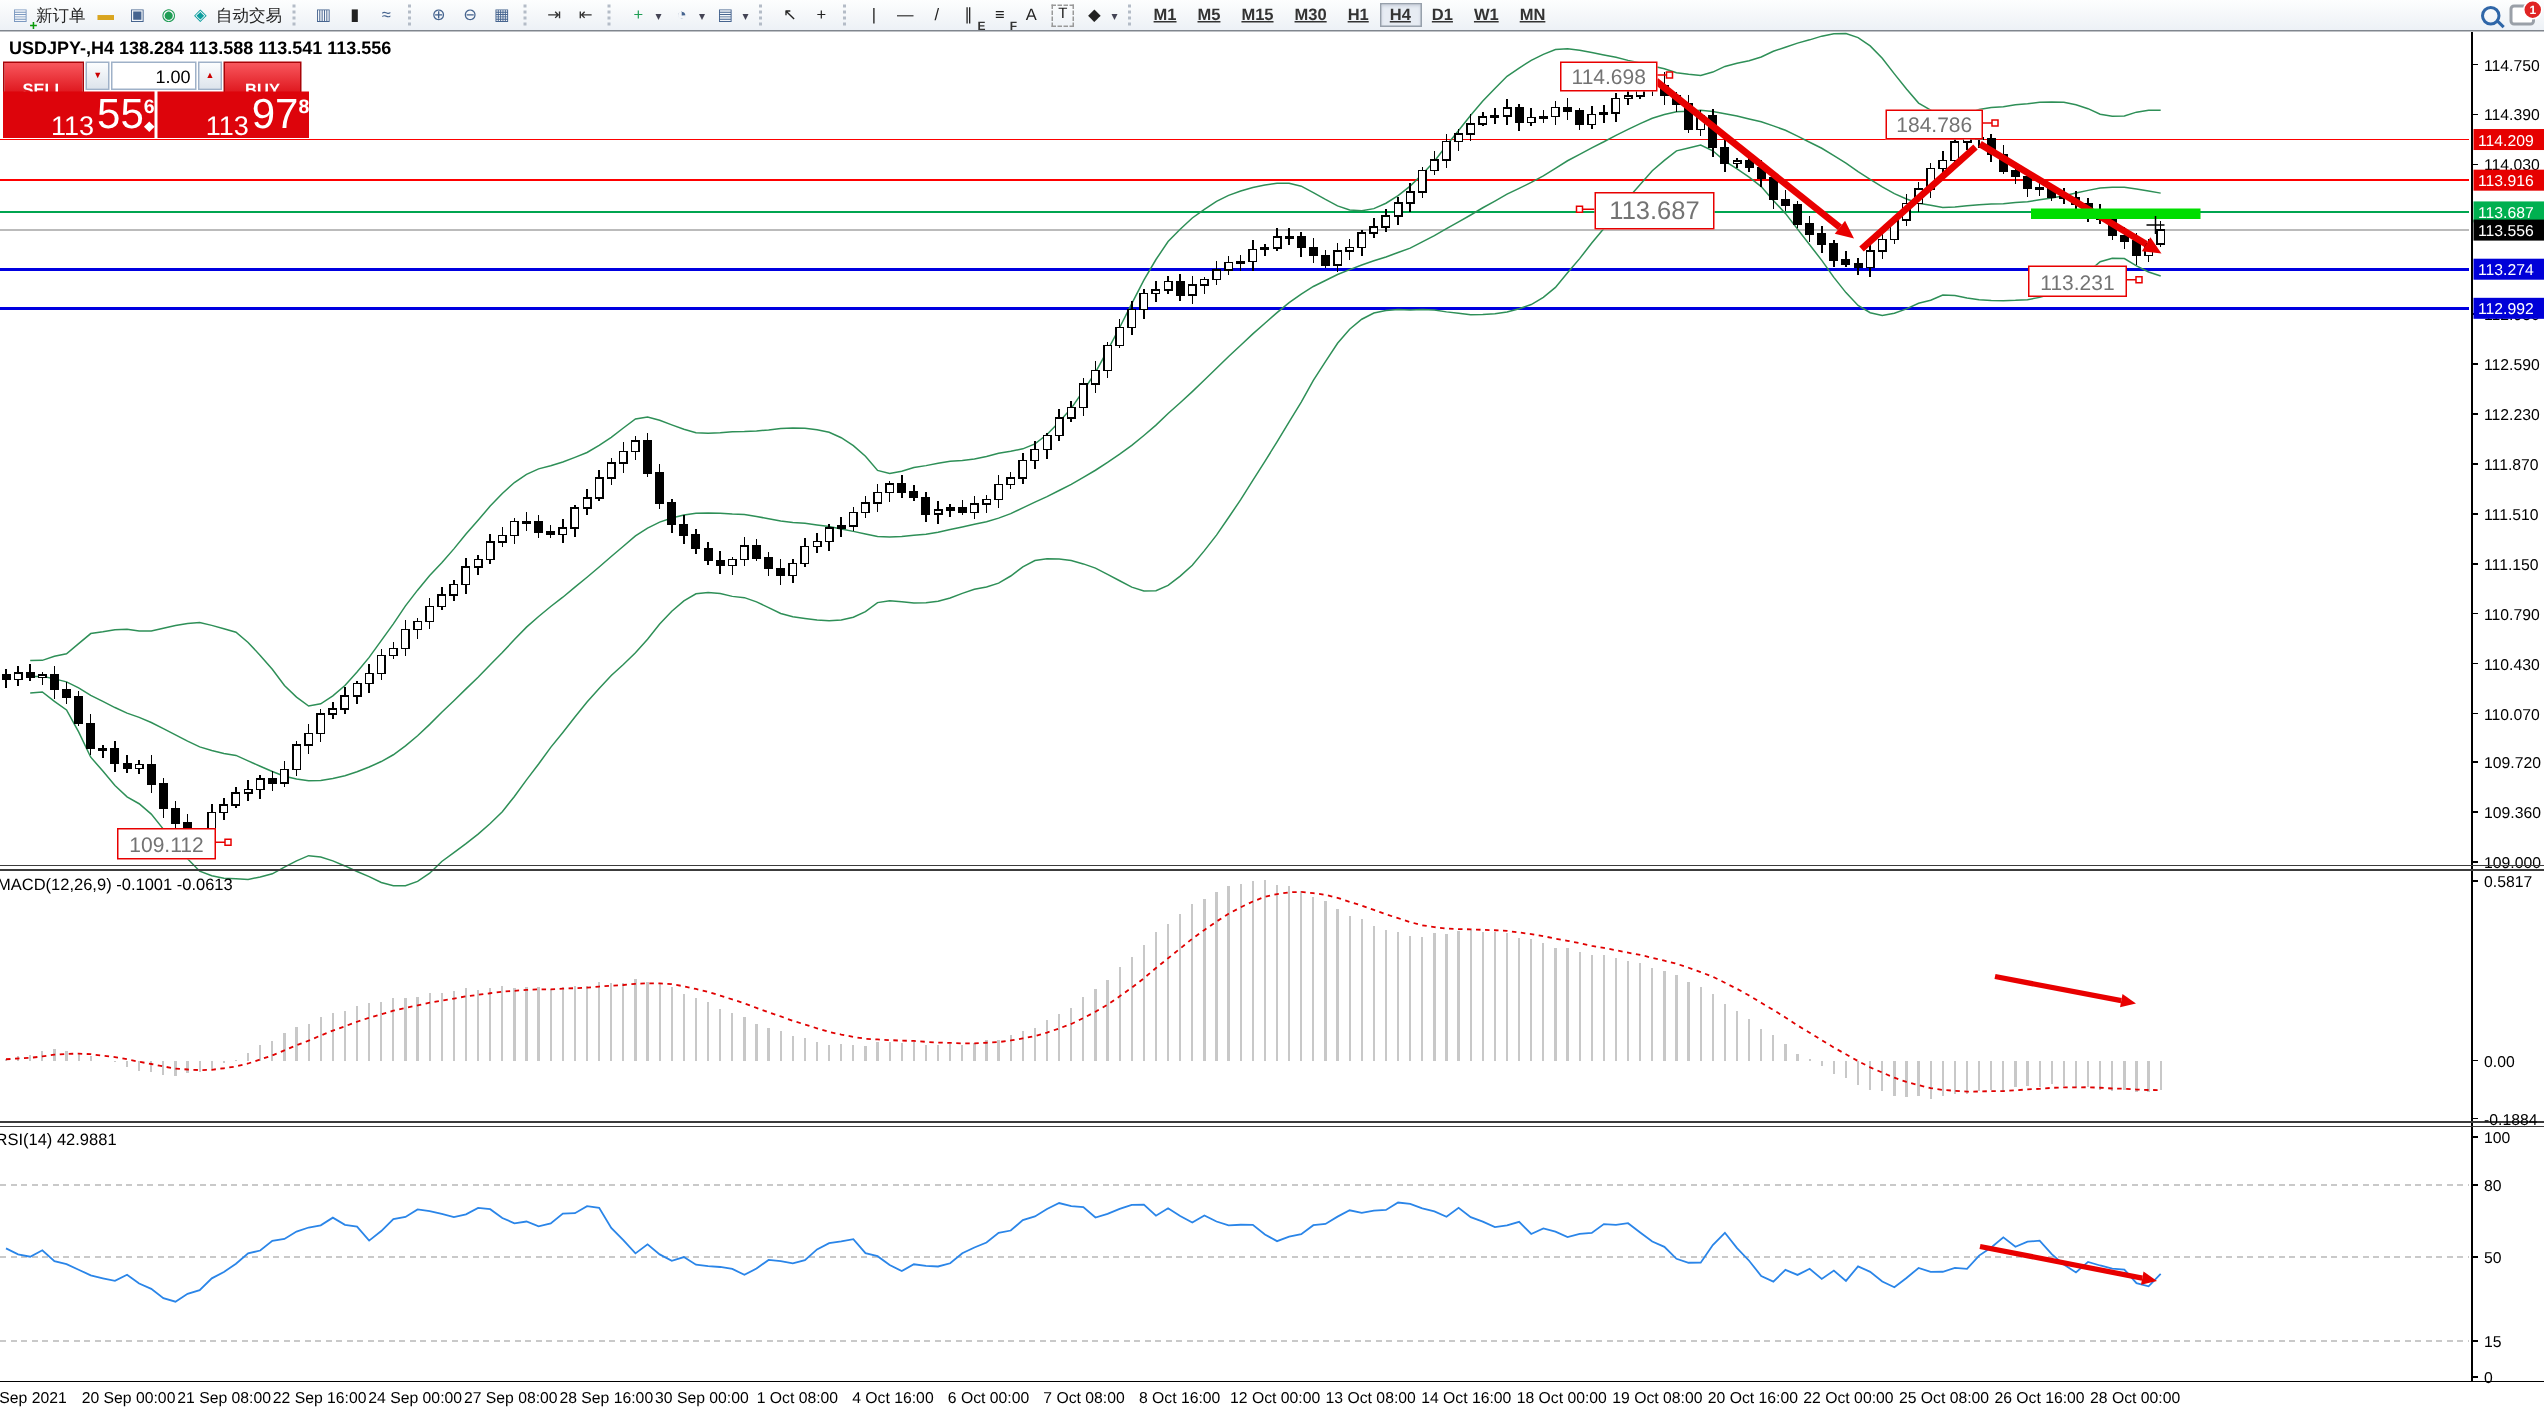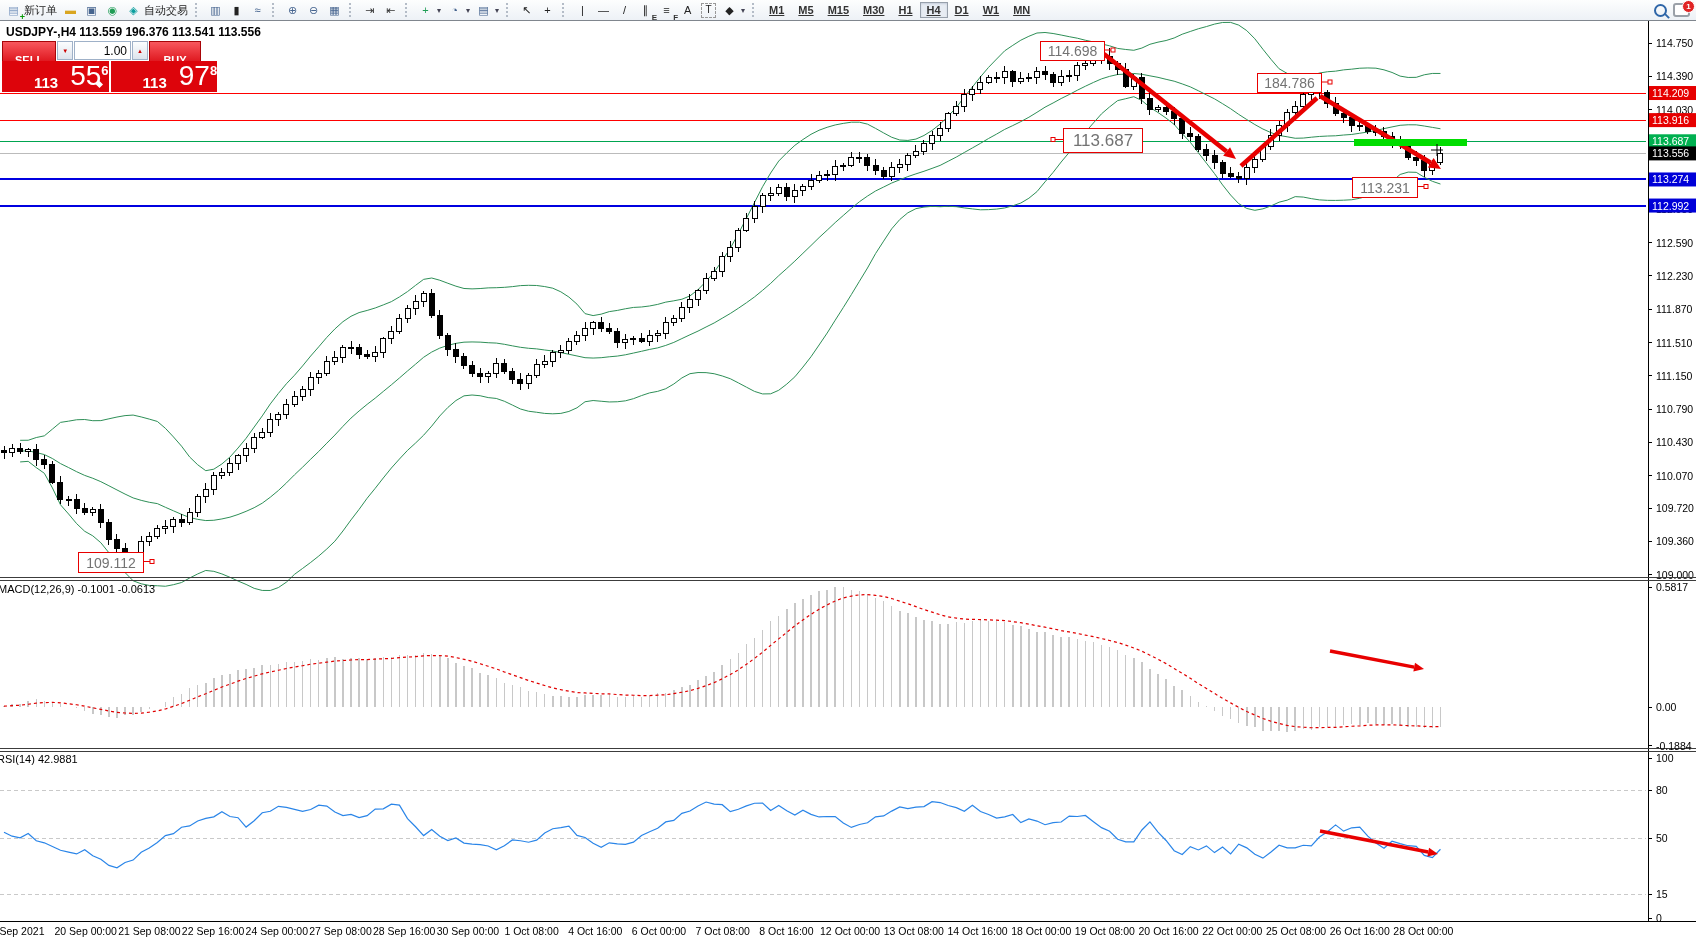--- a/index.html
+++ b/index.html
@@ -28,22 +28,22 @@
   #ohlc-header{position:absolute;left:6px;top:25px;font-size:12px;font-weight:700;color:#000;}
   #order-panel{position:absolute;left:2px;top:41px;width:199px;z-index:5;}
   .row1{display:flex;height:19px;gap:1px;}
   #sell-btn,#buy-btn{background:linear-gradient(#f8575d,#d90910);color:#fff;font-size:11px;font-weight:700;border:1px solid #a80408;padding:12px;font-family:inherit;}
   #sell-btn{flex:0 0 46px;}
   #buy-btn{flex:0 0 52px;}
   .step{flex:0 0 16px;background:linear-gradient(#fcfdfe,#dde4ec);border:1px solid #9fb1c8;color:#c00;font-size:6px;padding:0;line-height:1;}
   #vol{flex:1;min-width:0;border:1px solid #9fb1c8;text-align:right;font-size:12px;padding:0 3px;font-family:inherit;}
   .row2{display:flex;gap:2px;margin-top:1px;height:31px;position:relative;}
   .pbox{flex:1;background:#dd040b;color:#fff;display:flex;align-items:flex-start;justify-content:center;}
-  .p-small{font-size:15px;font-weight:700;margin-top:13px;margin-left:32px;}
-  .p-big{font-size:28px;line-height:30px;margin-left:12px;}
+  .p-small{font-size:18px;font-weight:400;margin-top:13px;margin-left:32px;}
+  .p-big{font-size:28px;line-height:30px;margin-left:2px;}
   .p-sup{font-size:13px;font-weight:700;margin-top:2px;}
   .spread-diamond{position:absolute;left:95px;top:21px;width:5px;height:5px;background:#fff;transform:rotate(45deg);z-index:2;}
   .anno{position:absolute;border:1px solid #e80000;color:#737373;background:#fff;display:flex;align-items:center;justify-content:center;z-index:4;}
 </style>
 </head>
 <body>
 
 <div id="app">
   <div id="stage">
     <svg id="chart-svg" width="1696" height="939">
@@ -704,21 +704,21 @@
         <text x="913.8000000000001" y="935" font-size="10.5" fill="#000" text-anchor="middle" font-family="Liberation Sans, DejaVu Sans, sans-serif">13 Oct 08:00</text>
         <text x="977.5" y="935" font-size="10.5" fill="#000" text-anchor="middle" font-family="Liberation Sans, DejaVu Sans, sans-serif">14 Oct 16:00</text>
         <text x="1041.2" y="935" font-size="10.5" fill="#000" text-anchor="middle" font-family="Liberation Sans, DejaVu Sans, sans-serif">18 Oct 00:00</text>
         <text x="1104.9" y="935" font-size="10.5" fill="#000" text-anchor="middle" font-family="Liberation Sans, DejaVu Sans, sans-serif">19 Oct 08:00</text>
         <text x="1168.6000000000001" y="935" font-size="10.5" fill="#000" text-anchor="middle" font-family="Liberation Sans, DejaVu Sans, sans-serif">20 Oct 16:00</text>
         <text x="1232.3" y="935" font-size="10.5" fill="#000" text-anchor="middle" font-family="Liberation Sans, DejaVu Sans, sans-serif">22 Oct 00:00</text>
         <text x="1296" y="935" font-size="10.5" fill="#000" text-anchor="middle" font-family="Liberation Sans, DejaVu Sans, sans-serif">25 Oct 08:00</text>
         <text x="1359.7" y="935" font-size="10.5" fill="#000" text-anchor="middle" font-family="Liberation Sans, DejaVu Sans, sans-serif">26 Oct 16:00</text>
         <text x="1423.4" y="935" font-size="10.5" fill="#000" text-anchor="middle" font-family="Liberation Sans, DejaVu Sans, sans-serif">28 Oct 00:00</text>
       </svg>
-    <div id="ohlc-header">USDJPY-,H4  113.559 196.376 113.541 113.556</div>
+    <div id="ohlc-header">USDJPY-,H4  138.284 113.588 113.541 113.556</div>
 
     <div id="order-panel">
       <div class="row1">
         <button id="sell-btn">SELL</button>
         <button class="step"><span>▼</span></button>
         <input id="vol" value="1.00" style="">
         <button class="step"><span>▲</span></button>
         <button id="buy-btn">BUY</button>
       </div>
       <div class="row2">

